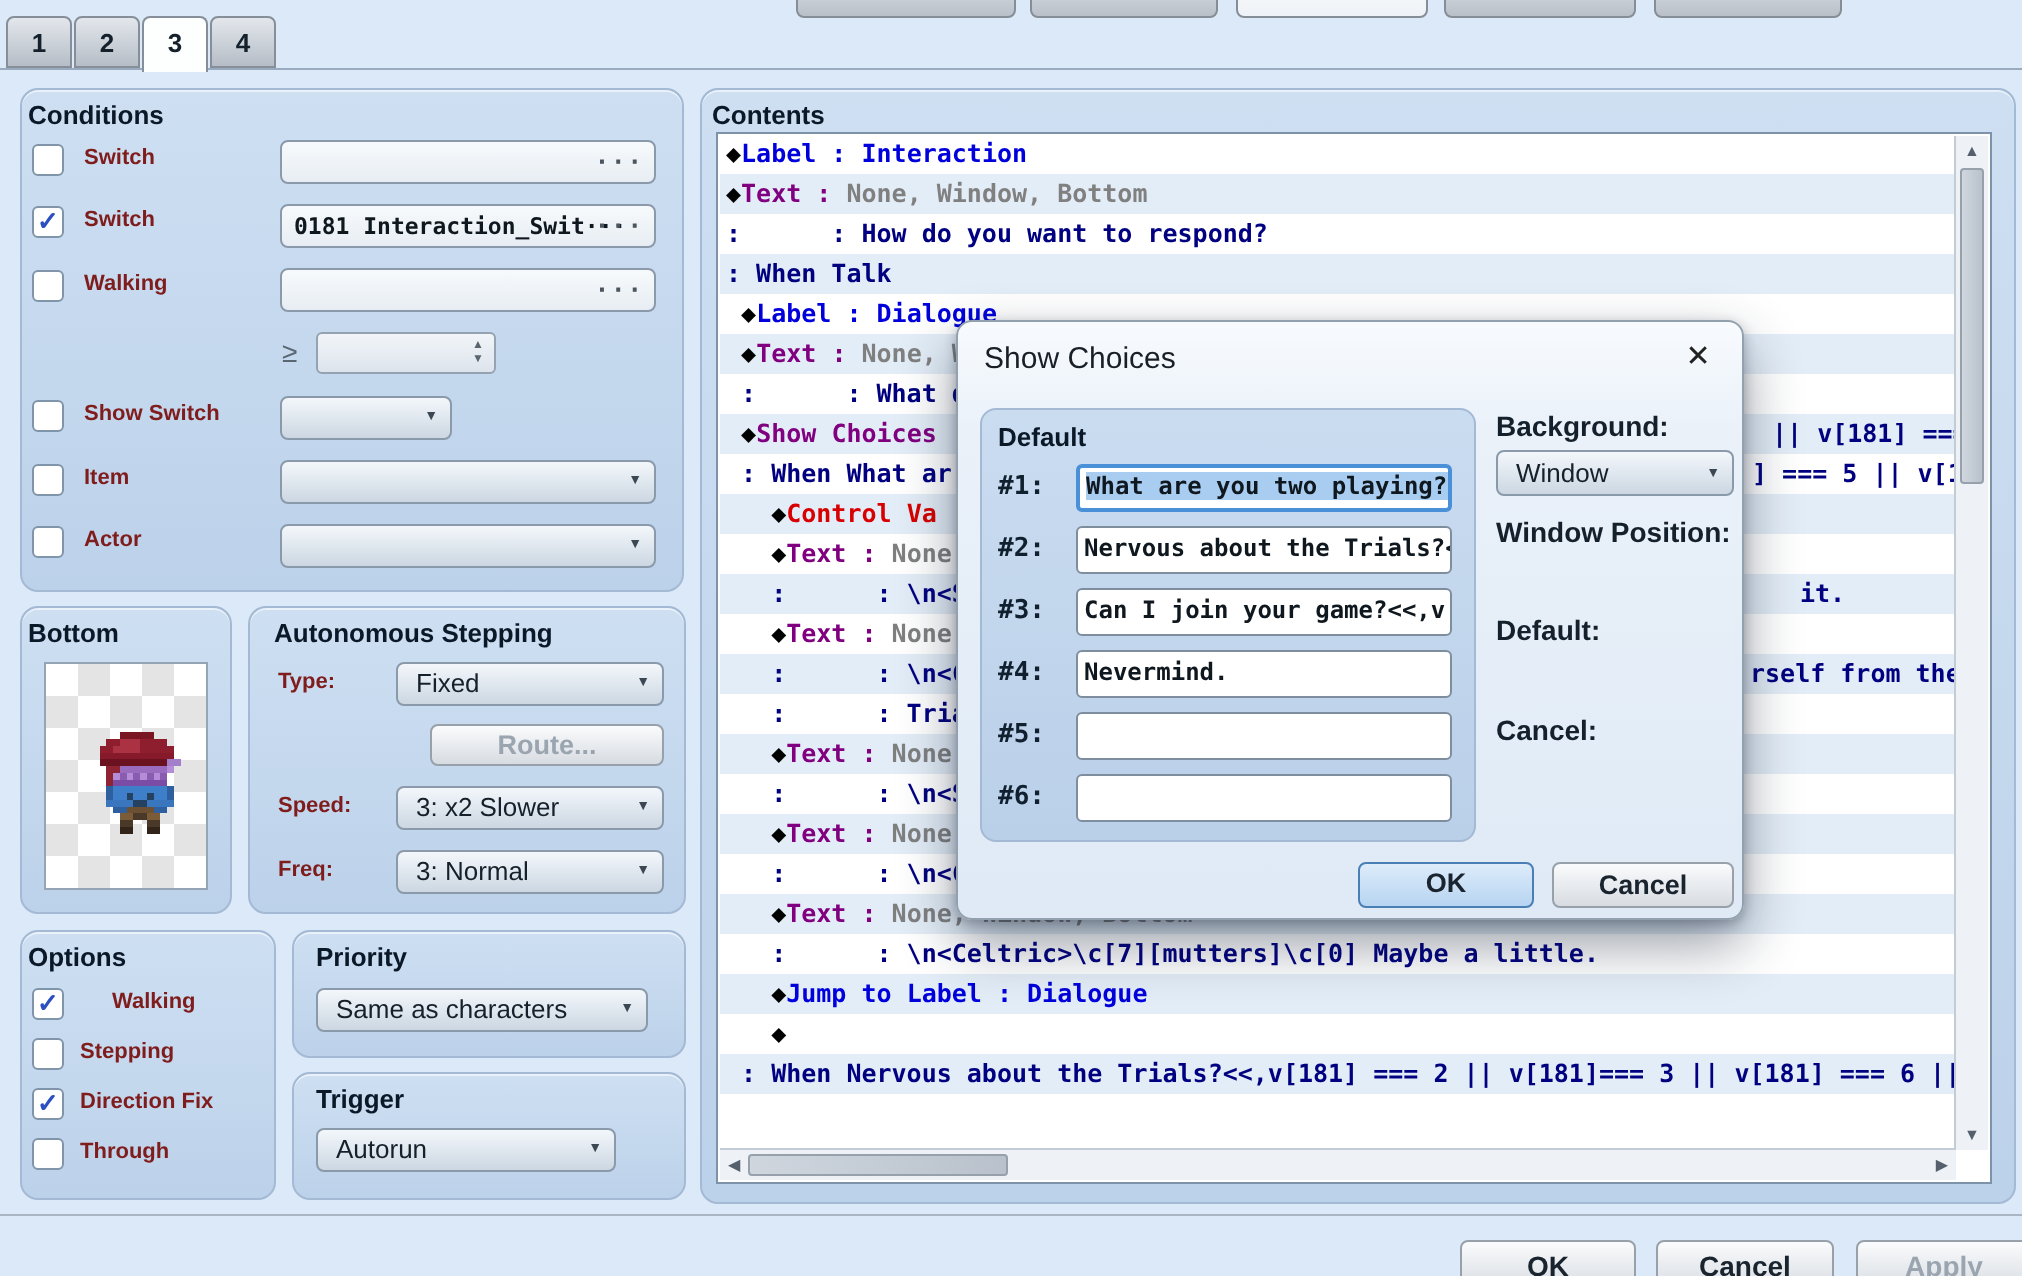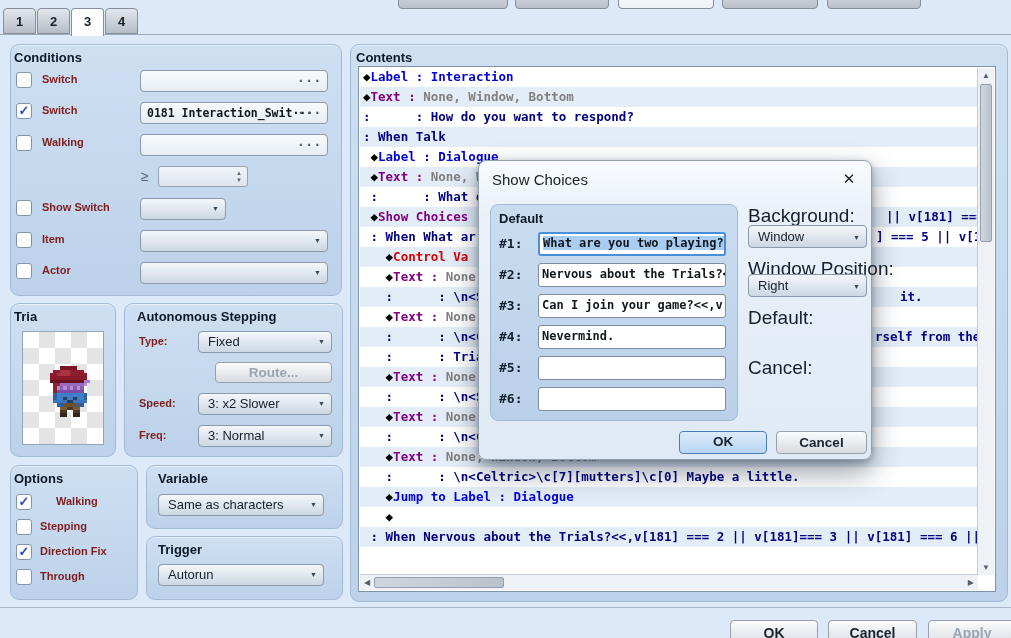--- a/index.html
+++ b/index.html
@@ -65,21 +65,21 @@
   #dialog .dtitle{position:absolute;left:13px;top:10px;font-size:15px;color:#191f26}
   #dialog .dclose{position:absolute;right:12px;top:8px;font-size:15px;color:#222;width:20px;height:20px;text-align:center;line-height:20px}
   #choices-gbox{position:absolute;left:11px;top:43px;width:246px;height:215px;
     background:linear-gradient(#cadcf0,#bad0e9);border:1px solid #a3b9d4;border-radius:8px}
   .chfld{position:absolute;left:47px;width:188px;height:24px;background:#fff;
     border:1px solid #7e8e9e;border-radius:3px;box-sizing:border-box;
     font-family:"DejaVu Sans Mono",monospace;font-weight:bold;font-size:12px;
     line-height:21px;padding-left:3px;white-space:pre;overflow:hidden;color:#10181f}
   .chfld.focused{border:2px solid #4a90d9;line-height:19px}
   .chfld .sel{background:#a9cdf0}
-  .dlabel{position:absolute;left:269px;font-size:19px;font-weight:400;color:#14202c;white-space:nowrap}
+  .dlabel{position:absolute;left:269px;font-size:14px;font-weight:700;color:#14202c;white-space:nowrap}
   .ddd{left:269px;width:119px;height:23px;line-height:21px}
   #dlg-ok{left:200px;top:270px;width:88px;height:23px;line-height:20px;
     background:linear-gradient(#ddecfa,#b7d4f1);border:1.5px solid #4a7fb5}
   #dlg-cancel{left:297px;top:270px;width:91px;height:23px;line-height:21px}
   
   #footer-line{position:absolute;left:0;right:0;top:607px;height:1px;background:#aab6c4}
   .fbtn{top:620px;width:88px;height:26px;line-height:24px;font-size:14px}
   
   #img-frame{position:absolute;left:22px;top:331px;width:82px;height:114px;
     background-color:#fff;border:1px solid #96a5b5;box-sizing:border-box;
@@ -137,21 +137,21 @@
 
 <span class="cb" style="left:16px;top:232px"></span>
 <div class="lbl" style="left:42px;top:233px">Item</div>
 <div class="dd" style="left:140px;top:230px;width:188px;height:22px"><span></span><span class="arr">▼</span></div>
 
 <span class="cb" style="left:16px;top:263px"></span>
 <div class="lbl" style="left:42px;top:264px">Actor</div>
 <div class="dd" style="left:140px;top:262px;width:188px;height:22px"><span></span><span class="arr">▼</span></div>
 
 <div class="gbox" style="left:10px;top:303px;width:104px;height:152px"></div>
-<div class="gtitle" style="left:14px;top:309px">Tria</div>
+<div class="gtitle" style="left:14px;top:309px">Bottom</div>
 <div id="img-frame">
   <svg width="54" height="51" viewBox="0 0 16 15" style="position:absolute;left:20px;top:34px;shape-rendering:crispEdges">
     <rect x="5" y="0" width="5" height="1" fill="#7a1624"></rect>
     <rect x="3" y="1" width="9" height="1" fill="#8e1e2e"></rect>
       <rect x="5" y="1" width="3" height="1" fill="#aa3242"></rect>
     <rect x="2" y="2" width="11" height="1" fill="#8e1e2e"></rect>
       <rect x="4" y="2" width="4" height="1" fill="#aa3242"></rect>
     <rect x="2" y="3" width="11" height="1" fill="#861a2a"></rect>
     <rect x="2" y="4" width="11" height="1" fill="#6b1220"></rect>
       <rect x="12" y="4" width="2" height="1" fill="#a37ecb"></rect>
@@ -203,26 +203,26 @@
 <span class="cb" style="left:16px;top:519px"></span>
 <div class="lbl" style="left:40px;top:520px">Stepping</div>
 <span class="cb checked" style="left:16px;top:544px">
     <i class="ck">✓</i>
   </span>
 <div class="lbl" style="left:40px;top:545px">Direction Fix</div>
 <span class="cb" style="left:16px;top:569px"></span>
 <div class="lbl" style="left:40px;top:570px">Through</div>
 
 <div class="gbox" style="left:146px;top:465px;width:195px;height:62px"></div>
-<div class="gtitle" style="left:158px;top:471px">Variable</div>
+<div class="gtitle" style="left:158px;top:471px">Priority</div>
 <div class="dd" style="left:158px;top:494px;width:166px;height:22px"><span>Same as characters</span><span class="arr">▼</span></div>
 
 <div class="gbox" style="left:146px;top:536px;width:195px;height:62px"></div>
 <div class="gtitle" style="left:158px;top:542px">Trigger</div>
-<div class="dd" style="left:158px;top:564px;width:166px;height:22px"><span>Autorun</span><span class="arr">▼</span></div>
+<div class="dd" style="left:158px;top:564px;width:150px;height:22px"><span>Autorun</span><span class="arr">▼</span></div>
 
 <div class="gbox" style="left:350px;top:44px;width:656px;height:556px"></div>
 <div class="gtitle" style="left:356px;top:50px">Contents</div>
 <div id="contents-list">
   <div id="rows">
       <div class="crow"><span class="c-k">◆</span><span class="c-b">Label : Interaction</span></div>
       <div class="crow"><span class="c-k">◆</span><span class="c-p">Text : </span><span class="c-g">None, Window, Bottom</span></div>
       <div class="crow"><span class="c-n">:      : How do you want to respond?</span></div>
       <div class="crow"><span class="c-n">: When Talk</span></div>
       <div class="crow"><span class="c-k"> ◆</span><span class="c-b">Label : Dialogue</span></div>
@@ -284,21 +284,20 @@
         <div class="chfld" style="top: 151px;"></div>
         <div class="clabel" style="top: 186px; position: absolute; left: 8px; font-size: 13px; font-weight: bold; font-family: &quot;DejaVu Sans Mono&quot;, monospace; color: rgb(16, 32, 46);">#6:</div>
         <div class="chfld" style="top: 182px;"></div>
       </div>
   </div>
 
   <div class="dlabel" style="top:44px">Background:</div>
   <div class="dd ddd" style="top:64px"><span>Window</span><span class="arr">▼</span></div>
 
   <div class="dlabel" style="top:97px">Window Position:</div>
-  <div class="dd ddd" style="top:113px"><span>Right</span><span class="arr">▼</span></div>
 
   <div class="dlabel" style="top:146px">Default:</div>
 
   <div class="dlabel" style="top:196px">Cancel:</div>
 
   <div class="btn" id="dlg-ok">OK</div>
   <div class="btn" id="dlg-cancel">Cancel</div>
 </div>
 
 </body></html>

